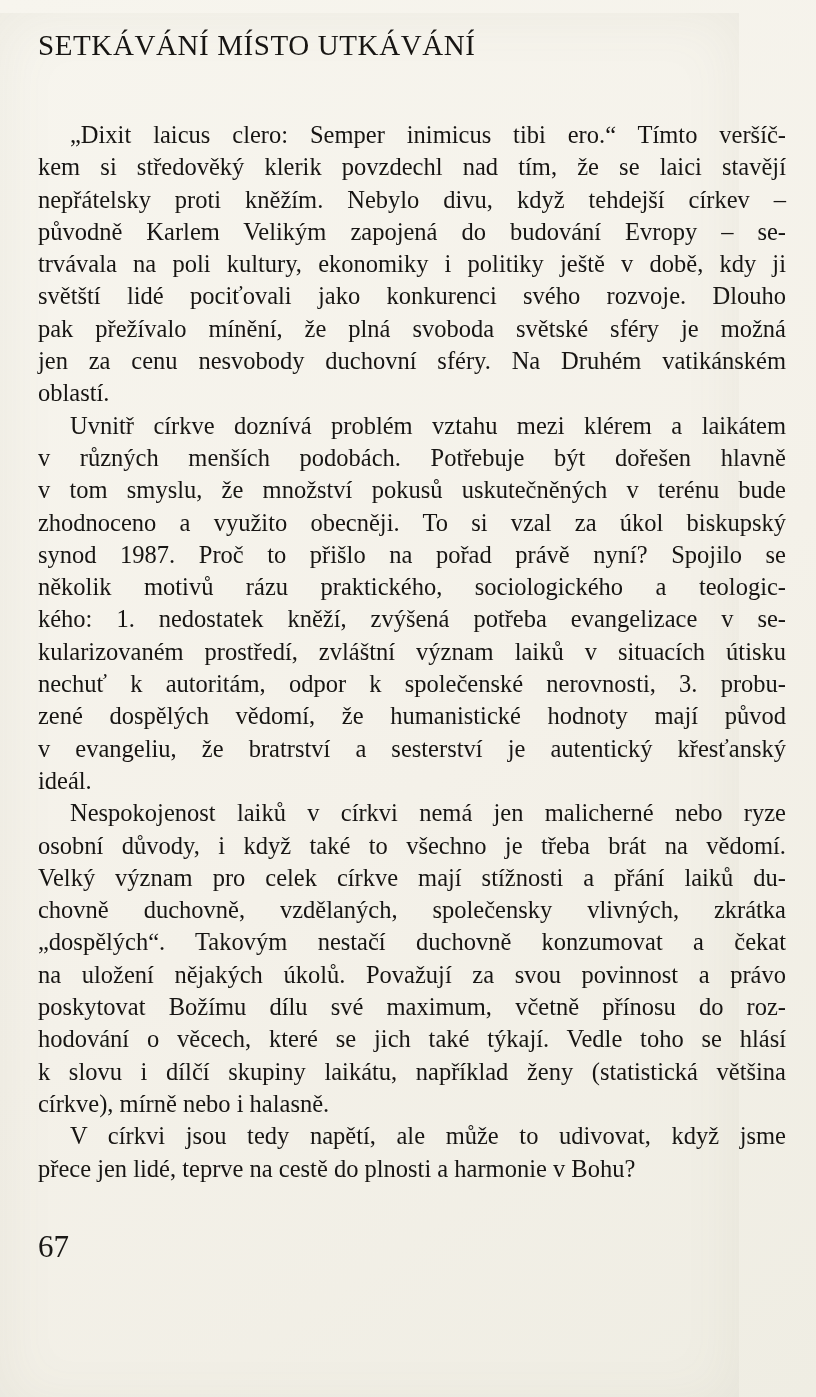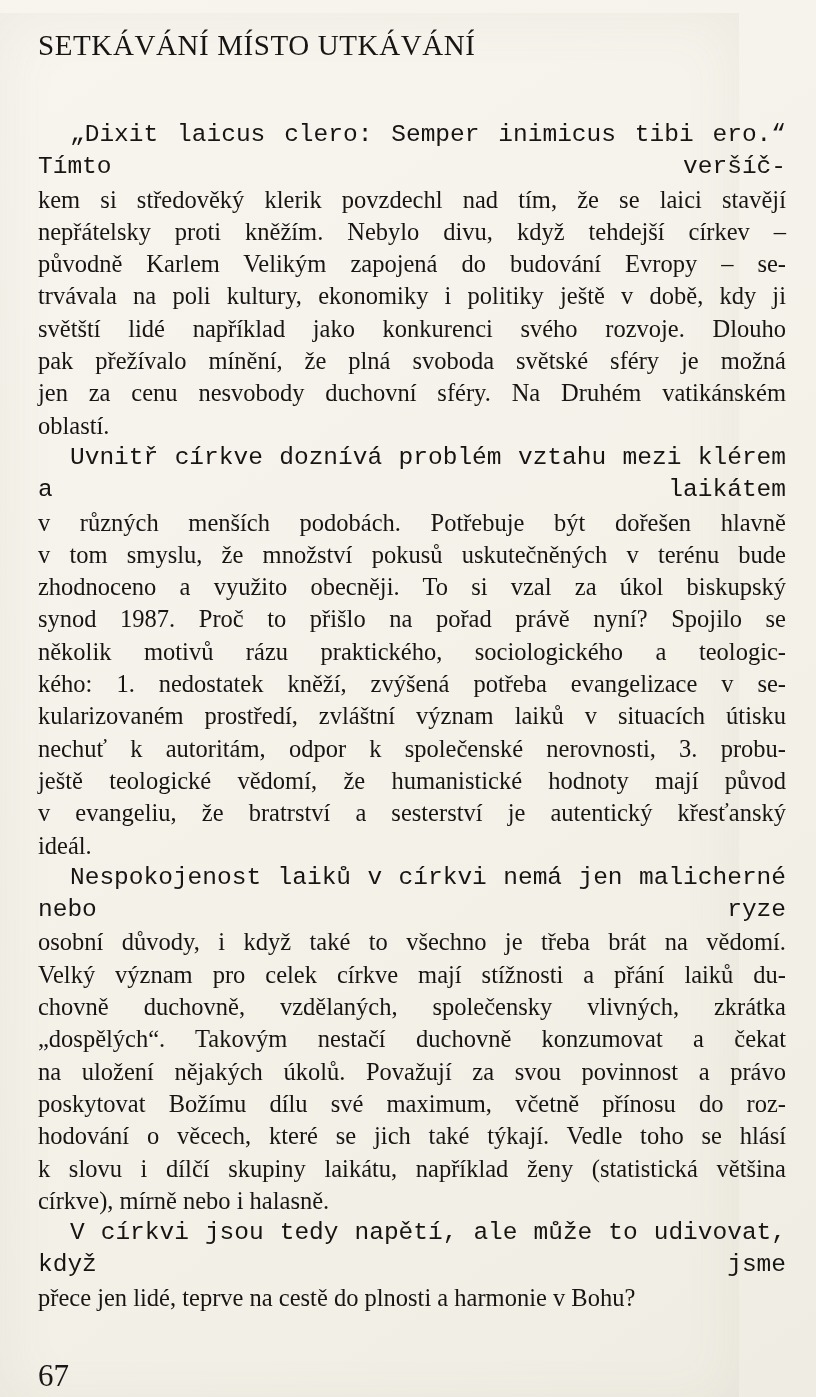--- a/index.html
+++ b/index.html
@@ -44,21 +44,21 @@
     width: 748px;
     font-size: 24.5px;
     line-height: 32.3px;
     color: #171513;
   }
   .para { margin: 0; }
   .line {
     text-align: justify;
     text-align-last: justify;
   }
-  .line.first { text-indent: 32px; font-family: Liberation Mono, monospace; }
+  .line.first { text-indent: 32px; }
   .line.last  { text-align-last: left; }
   .page-number {
     margin-top: 44px;
     width: 748px;
     text-align: left;
     font-size: 31px;
     color: #1a1816;
   }
   
   .scan-vignette {
@@ -75,36 +75,36 @@
   <h1 class="page-title">SETKÁVÁNÍ MÍSTO UTKÁVÁNÍ</h1>
 
 
   <div class="body-text">
       <div class="para">
         <div class="line first">„Dixit laicus clero: Semper inimicus tibi ero.“ Tímto veršíč-</div>
         <div class="line">kem si středověký klerik povzdechl nad tím, že se laici stavějí</div>
         <div class="line">nepřátelsky proti kněžím. Nebylo divu, když tehdejší církev –</div>
         <div class="line">původně Karlem Velikým zapojená do budování Evropy – se-</div>
         <div class="line">trvávala na poli kultury, ekonomiky i politiky ještě v době, kdy ji</div>
-        <div class="line">světští lidé například jako konkurenci svého rozvoje. Dlouho</div>
+        <div class="line">světští lidé pociťovali jako konkurenci svého rozvoje. Dlouho</div>
         <div class="line">pak přežívalo mínění, že plná svoboda světské sféry je možná</div>
         <div class="line">jen za cenu nesvobody duchovní sféry. Na Druhém vatikánském</div>
         <div class="line last">oblastí.</div>
       </div>
       <div class="para">
         <div class="line first">Uvnitř církve doznívá problém vztahu mezi klérem a laikátem</div>
         <div class="line">v různých menších podobách. Potřebuje být dořešen hlavně</div>
         <div class="line">v tom smyslu, že množství pokusů uskutečněných v terénu bude</div>
         <div class="line">zhodnoceno a využito obecněji. To si vzal za úkol biskupský</div>
         <div class="line">synod 1987. Proč to přišlo na pořad právě nyní? Spojilo se</div>
         <div class="line">několik motivů rázu praktického, sociologického a teologic-</div>
         <div class="line">kého: 1. nedostatek kněží, zvýšená potřeba evangelizace v se-</div>
         <div class="line">kularizovaném prostředí, zvláštní význam laiků v situacích útisku</div>
         <div class="line">nechuť k autoritám, odpor k společenské nerovnosti, 3. probu-</div>
-        <div class="line">ještě teologické vědomí, že humanistické hodnoty mají původ</div>
+        <div class="line">zené dospělých vědomí, že humanistické hodnoty mají původ</div>
         <div class="line">v evangeliu, že bratrství a sesterství je autentický křesťanský</div>
         <div class="line last">ideál.</div>
       </div>
       <div class="para">
         <div class="line first">Nespokojenost laiků v církvi nemá jen malicherné nebo ryze</div>
         <div class="line">osobní důvody, i když také to všechno je třeba brát na vědomí.</div>
         <div class="line">Velký význam pro celek církve mají stížnosti a přání laiků du-</div>
         <div class="line">chovně duchovně, vzdělaných, společensky vlivných, zkrátka</div>
         <div class="line">„dospělých“. Takovým nestačí duchovně konzumovat a čekat</div>
         <div class="line">na uložení nějakých úkolů. Považují za svou povinnost a právo</div>

